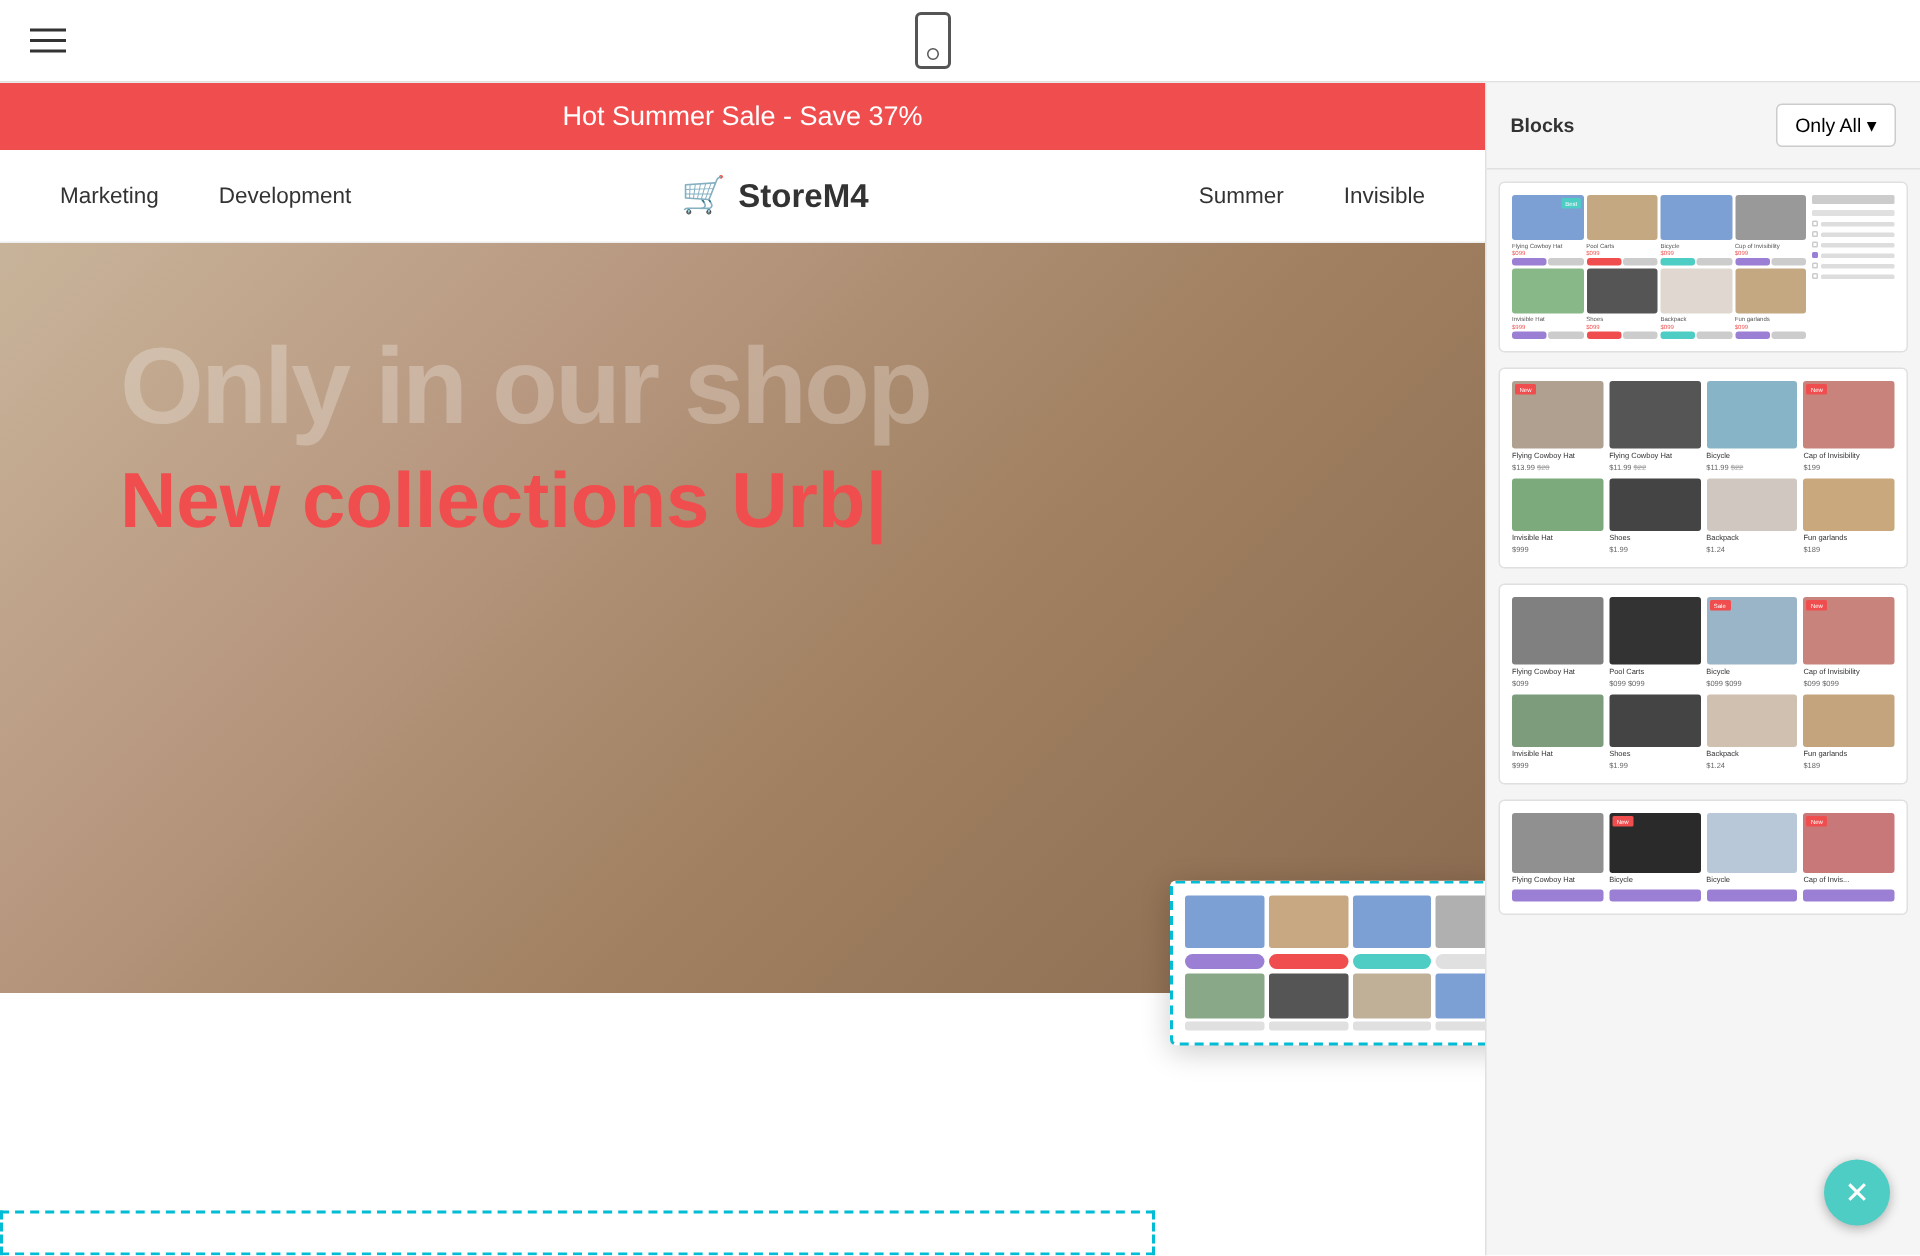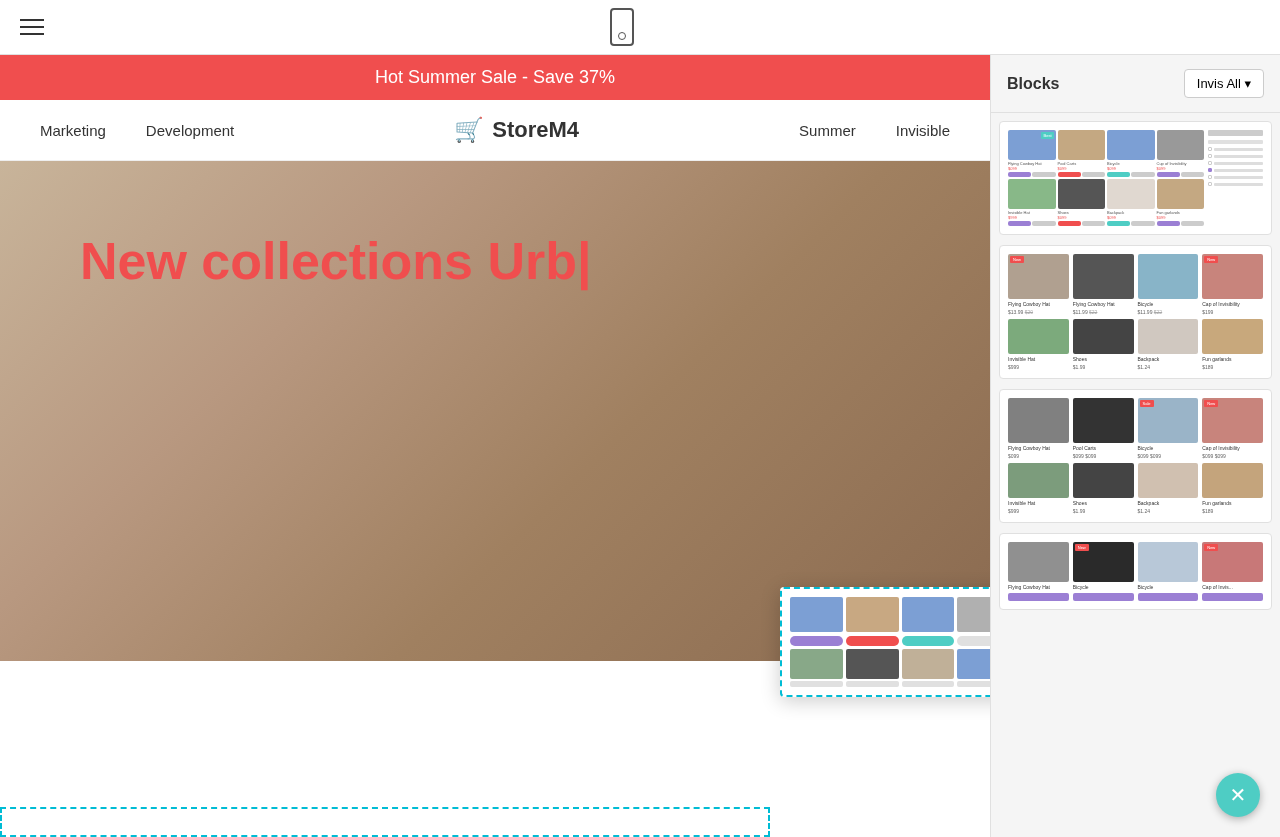--- a/index.html
+++ b/index.html
@@ -269,21 +269,21 @@
     .panel-header {
       display: flex;
       align-items: center;
       justify-content: space-between;
       padding: 14px 16px;
       background: #f5f5f5;
       border-bottom: 1px solid #e0e0e0;
       flex-shrink: 0;
     }
     .panel-title {
-      font-size: 16px;
+      font-size: 13px;
       font-weight: 600;
       color: #333;
     }
     .show-all-btn {
       background: #fff;
       border: 1px solid #ccc;
       border-radius: 4px;
       padding: 6px 12px;
       font-size: 13px;
       cursor: pointer;
@@ -476,20 +476,21 @@
         </div>
         <div class="site-nav-links">
           <span>Summer</span>
           <span>Invisible</span>
         </div>
       </div>
 
       <div class="hero-section">
         <div class="hero-bg"></div>
         <div class="hero-content">
+          <div class="hero-title-main">Only in our shop</div>
           <div class="hero-subtitle">
             <span>New collections</span>
             <span style="font-weight:900; color:#f04e4e;">Urb|</span>
           </div>
         </div>
       </div>
 
       <div class="dashed-selection"></div>
 
       <div class="floating-preview">
@@ -519,21 +520,21 @@
         </div>
       </div>
 
 
     </div>
   </div>
 
   <div class="right-panel">
     <div class="panel-header">
       <span class="panel-title">Blocks</span>
-      <button class="show-all-btn">Invis All ▾</button>
+      <button class="show-all-btn">Only All ▾</button>
     </div>
 
     <div class="panel-content">
 
       <div class="block-thumbnail">
         <div class="shop-block-1">
           <div class="shop-main-grid">
 
             <div>
               <div class="thumb-img blue-bg">

